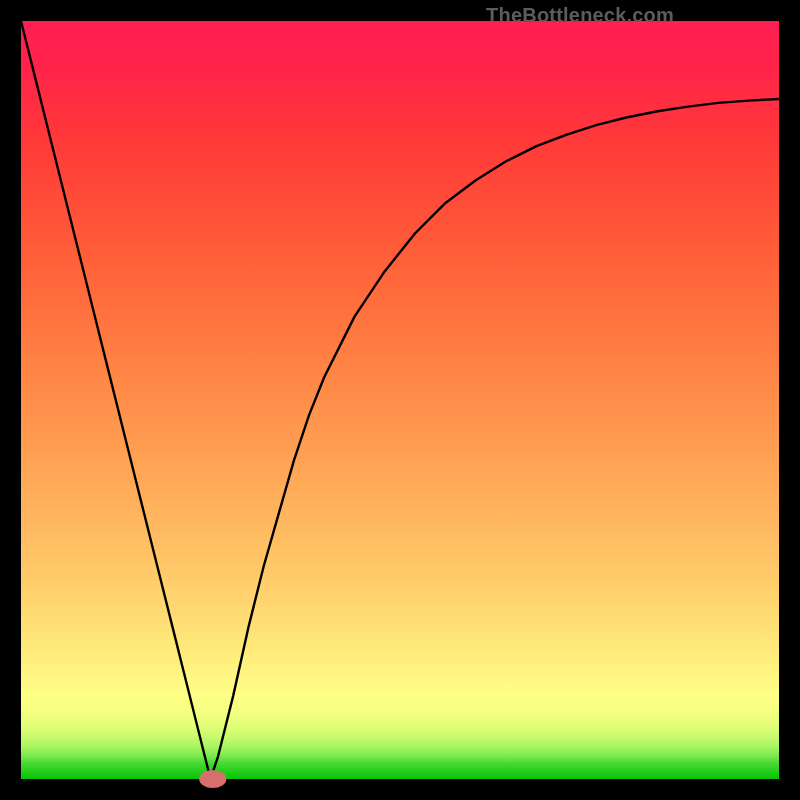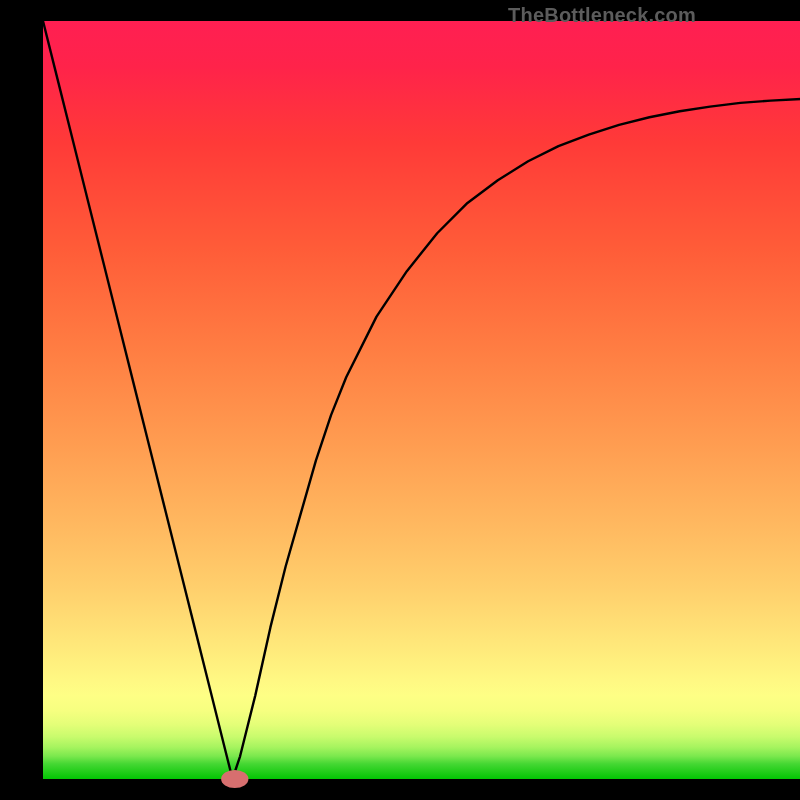--- a/index.html
+++ b/index.html
@@ -9,21 +9,20 @@
     height: 800px;
     background: #000;
     overflow: hidden;
   }
   .frame {
     position: absolute;
     top: 0;
     left: 0;
     width: 692px;
     height: 800px;
-    margin-left: 22px;
   }
   .watermark {
     position: absolute;
     top: 4px;
     right: 18px;
     font-family: Arial, Helvetica, sans-serif;
     font-size: 20px;
     font-weight: 600;
     color: #5c5c5c;
     letter-spacing: 0.2px;

